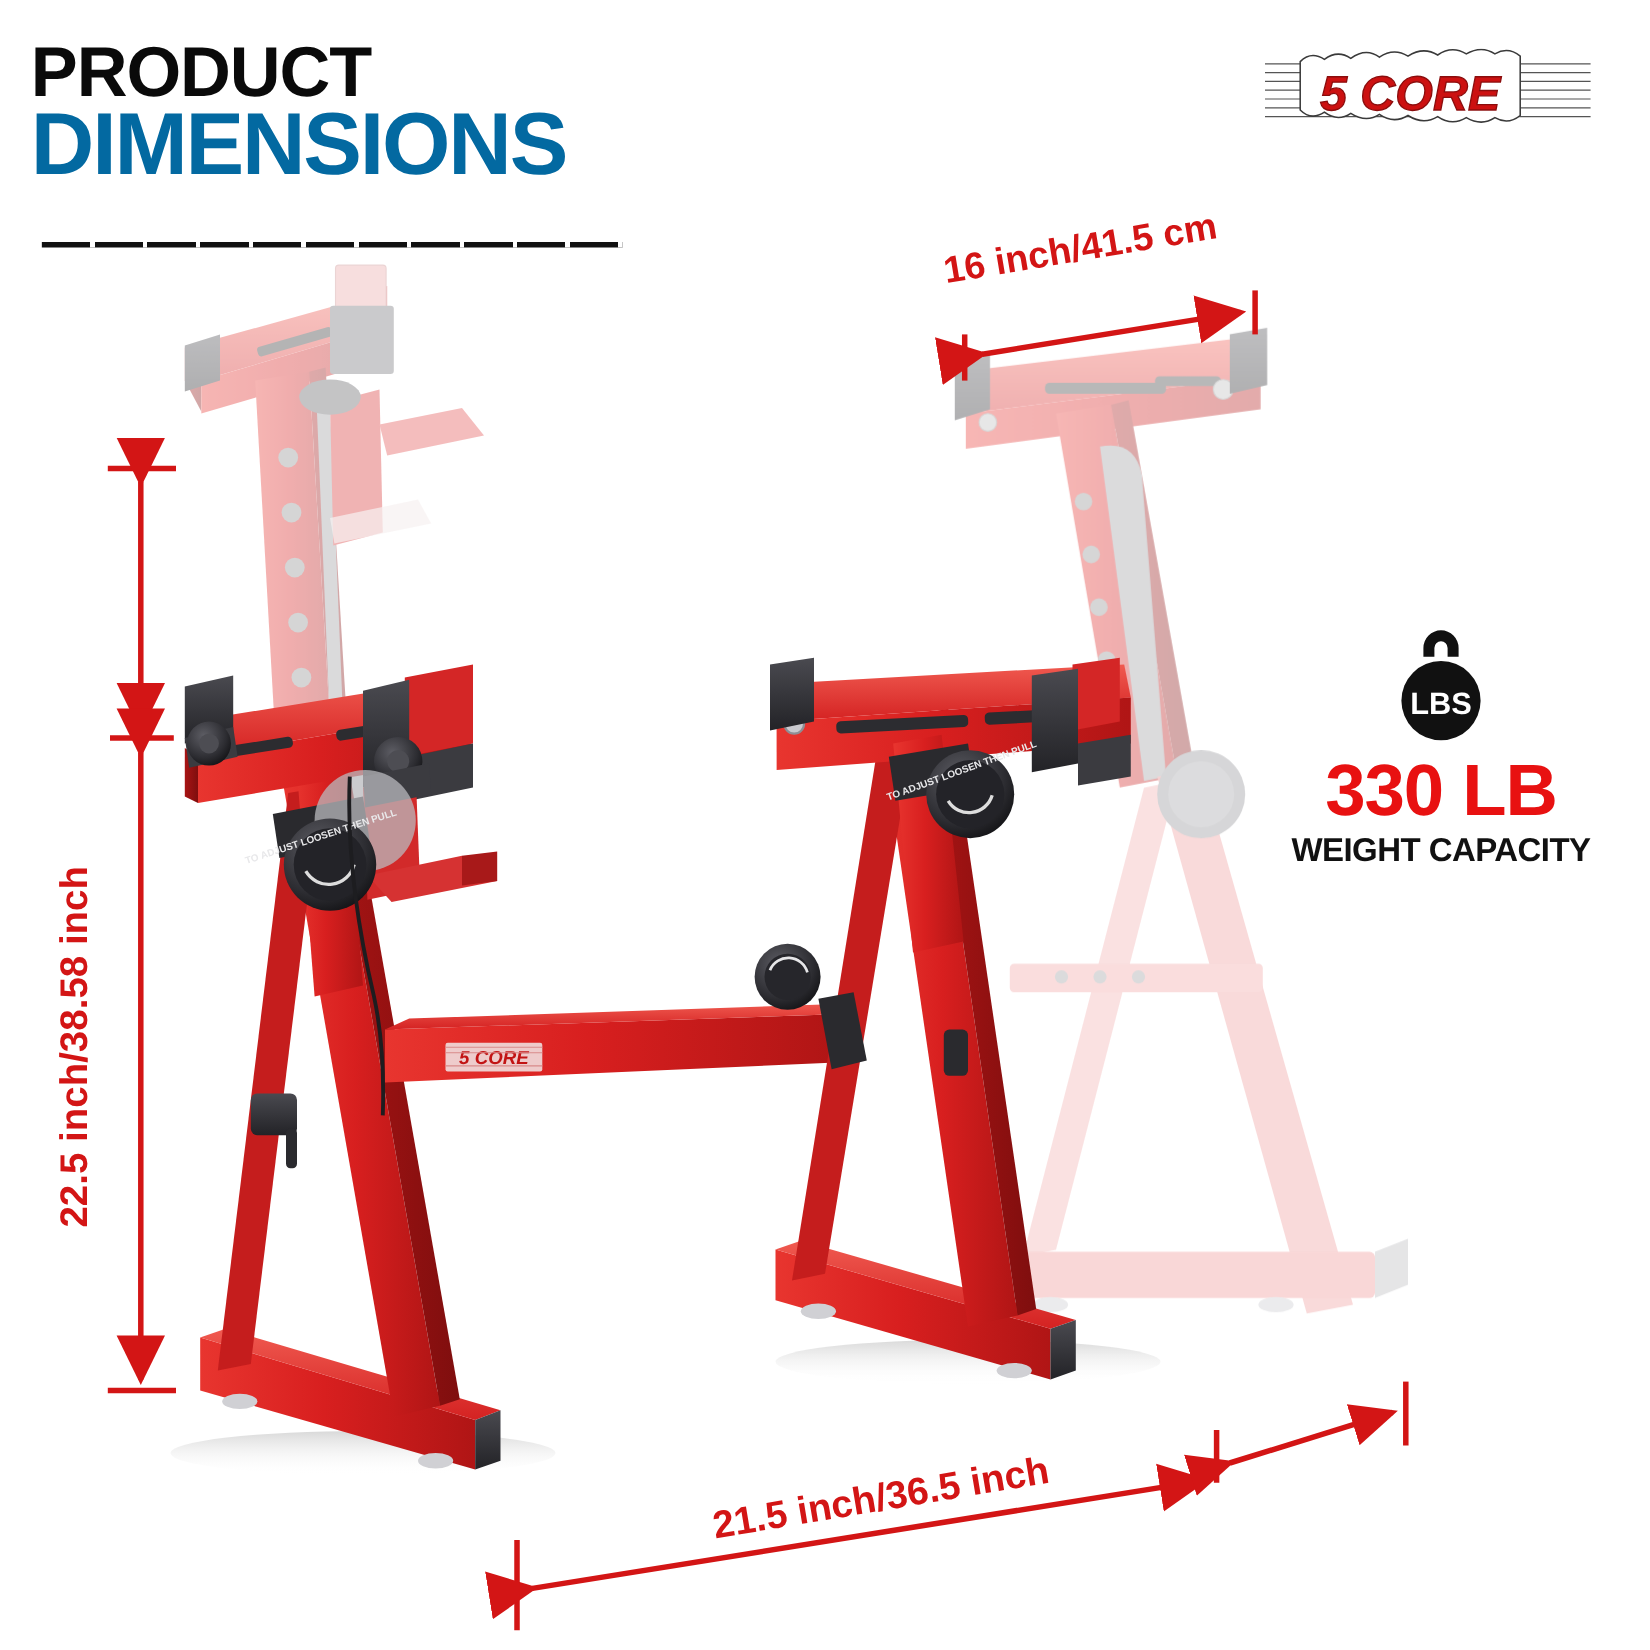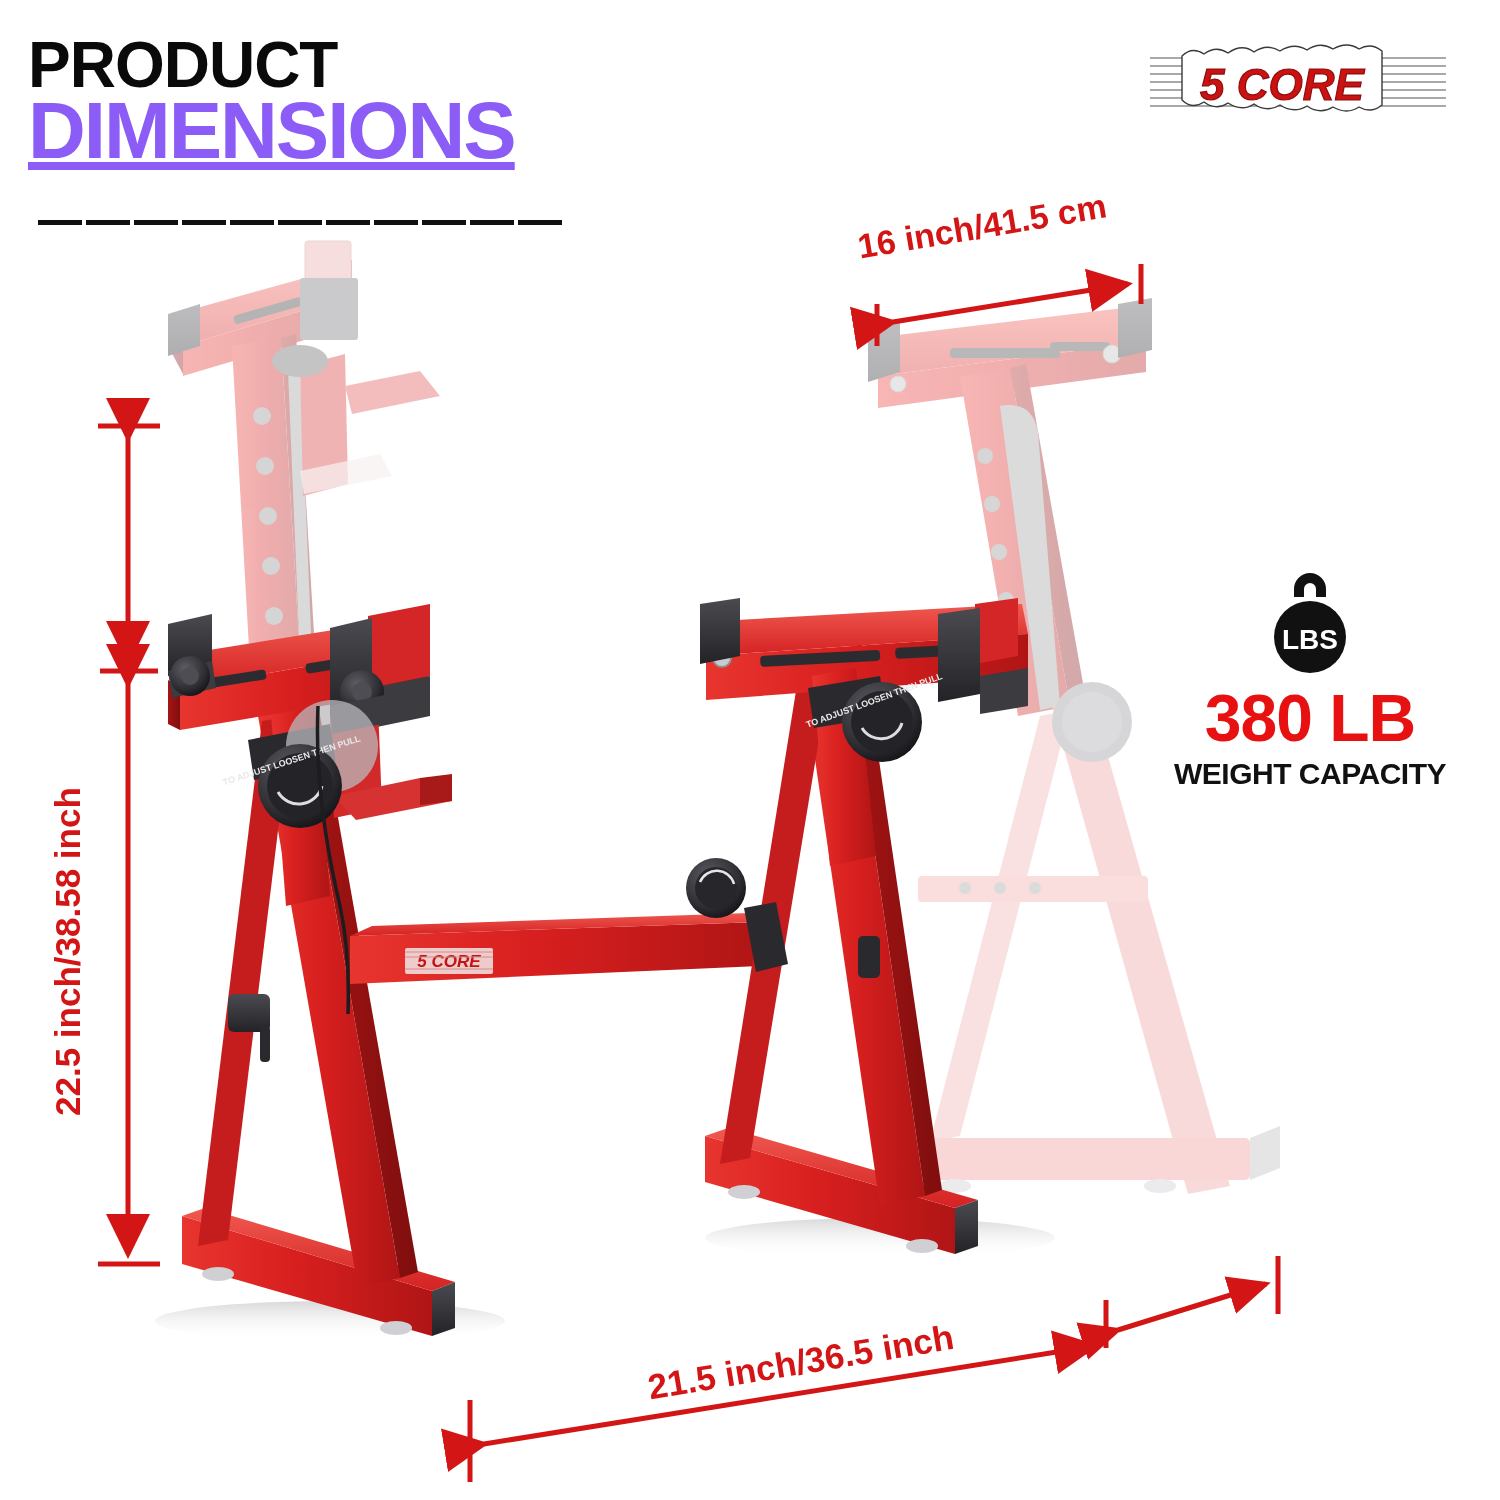--- a/index.html
+++ b/index.html
@@ -3,21 +3,21 @@
 <meta charset="utf-8">
 <style>
   html,body{margin:0;padding:0;background:#fff;}
   body{width:1500px;height:1500px;position:relative;overflow:hidden;
        font-family:"Liberation Sans","DejaVu Sans",sans-serif;background:#ffffff;}
   #stage{position:absolute;left:0;top:16px;width:1500px;height:1500px;background:#fff;}
 
   
   .hdr{position:absolute;left:28px;top:18px;}
   .hdr-l1{font-size:64px;font-weight:700;color:#0a0a0a;letter-spacing:-1px;line-height:0.98;}
-  .hdr-l2{font-size:80px;font-weight:700;color:#8b5cf6;letter-spacing:-2px;line-height:0.95;margin-top:-4px;text-decoration:underline;}
+  .hdr-l2{font-size:80px;font-weight:700;color:#0369a1;letter-spacing:-2px;line-height:0.95;margin-top:-4px;}
   .hdr-rule{position:absolute;left:38px;top:204px;width:528px;height:0;
             border-top:5px solid #111;
             background-image:repeating-linear-gradient(to right,#fff 0 0);}
   .hdr-rule::after{content:"";position:absolute;left:0;top:-5px;width:100%;height:5px;
      background:repeating-linear-gradient(to right,transparent 0 44px,#fff 44px 48px);}
 
   
   .brand{position:absolute;left:1148px;top:28px;width:300px;height:78px;}
   .brand svg{display:block;}
 
@@ -326,17 +326,17 @@
   <div class="dim dim-225">22.5 inch/38.58 inch</div>
 
   <div class="wcap">
     <div class="wcap-icon">
       <svg width="96" height="106" viewBox="0 0 96 106">
         <path d="M48 2 a16 16 0 0 1 16 16 v8 h-10 v-8 a6 6 0 0 0 -12 0 v8 h-10 v-8 a16 16 0 0 1 16 -16 Z" fill="#111"></path>
         <circle cx="48" cy="66" r="36" fill="#111"></circle>
         <text x="48" y="78" font-size="28" font-weight="700" fill="#fff" text-anchor="middle" font-family="'Liberation Sans',sans-serif">LBS</text>
       </svg>
     </div>
-    <div class="wcap-num">380 LB</div>
+    <div class="wcap-num">330 LB</div>
     <div class="wcap-sub">WEIGHT CAPACITY</div>
   </div>
 
 </div>
 
 </body></html>

